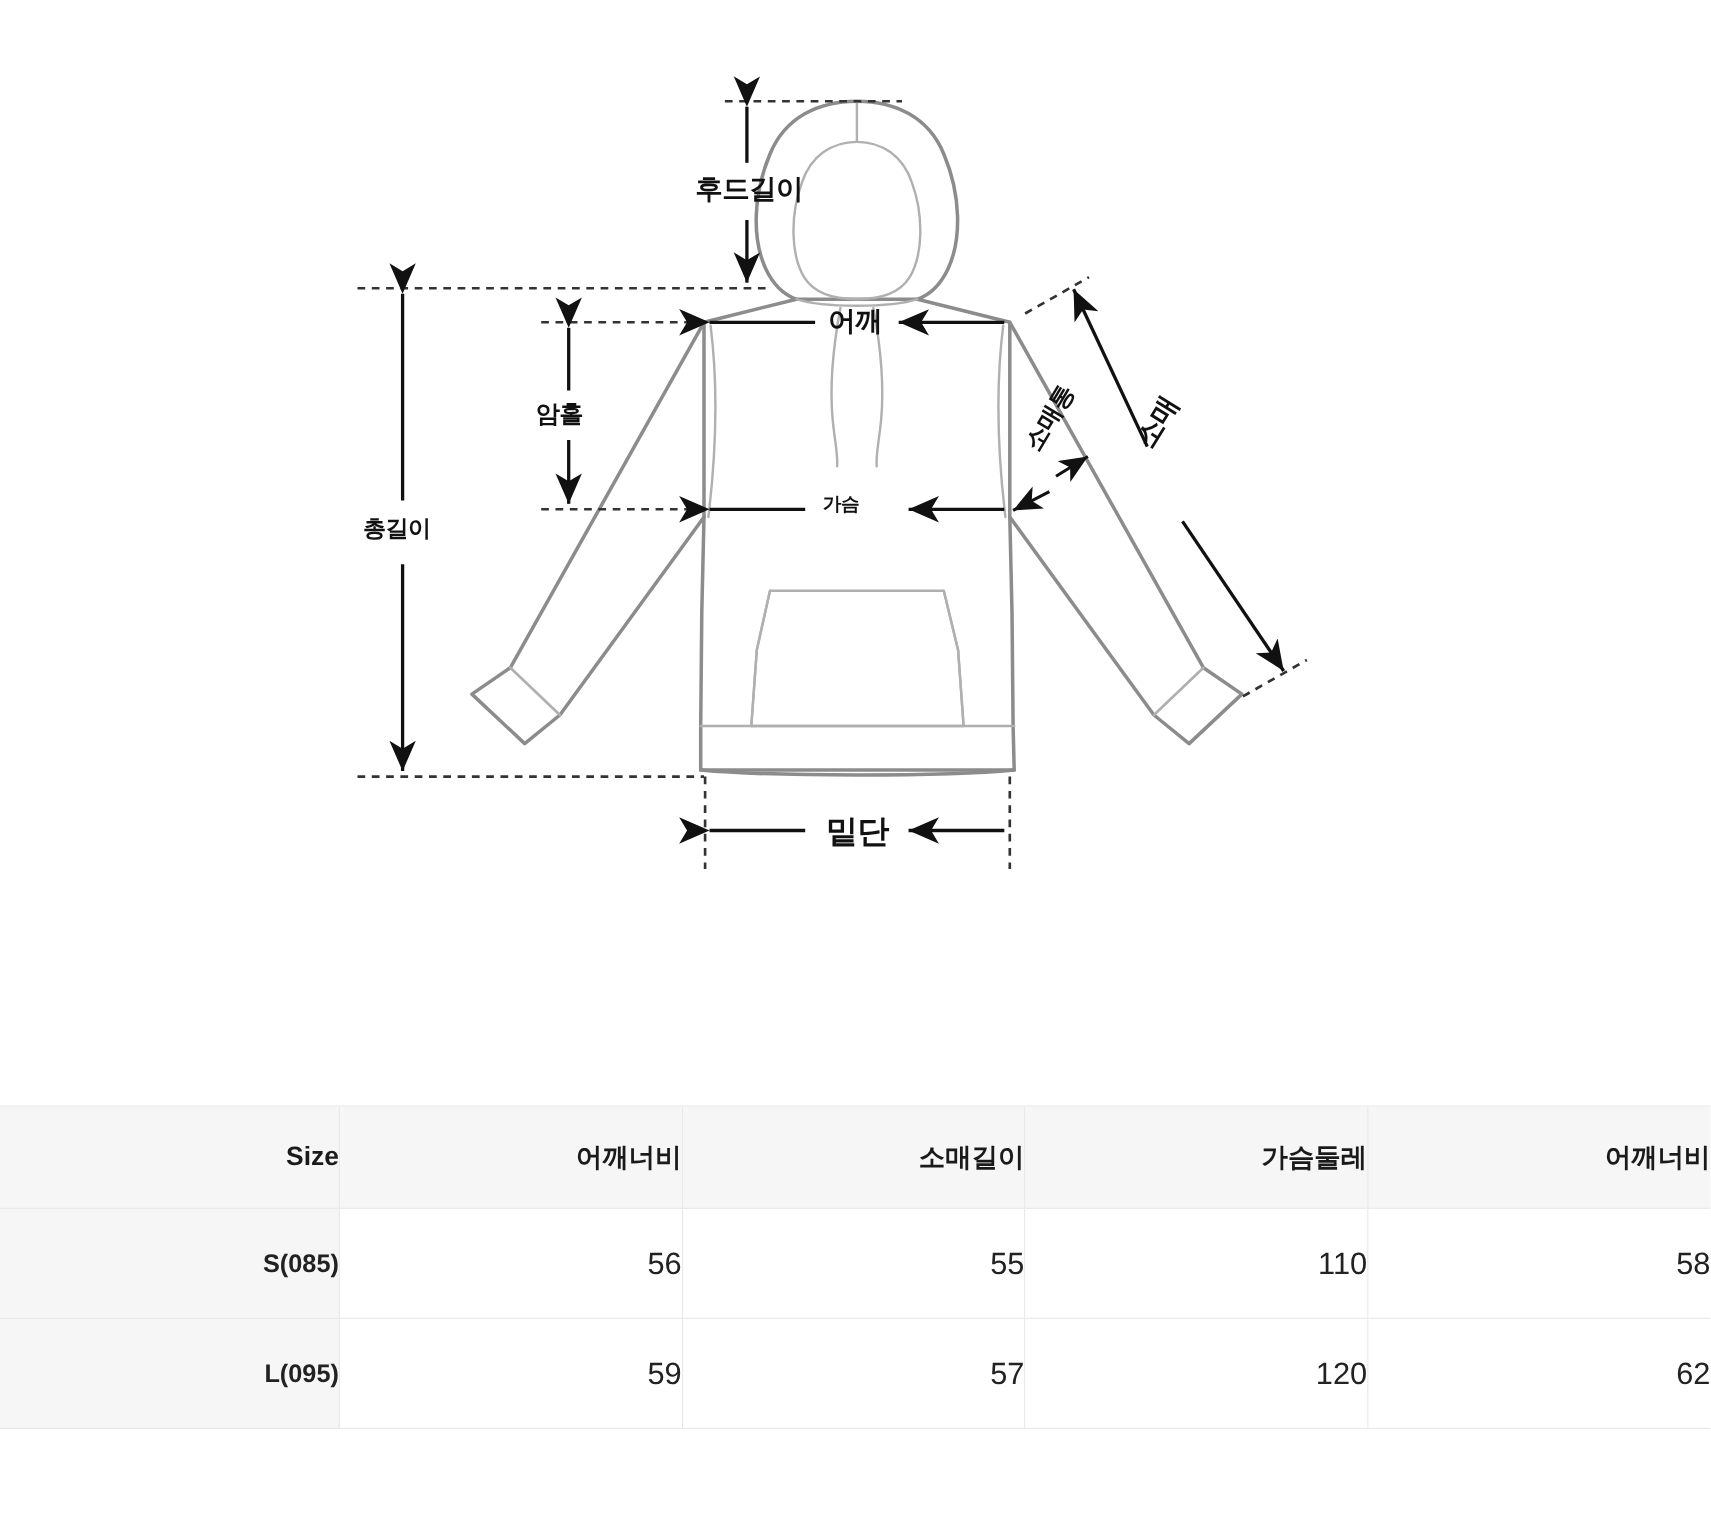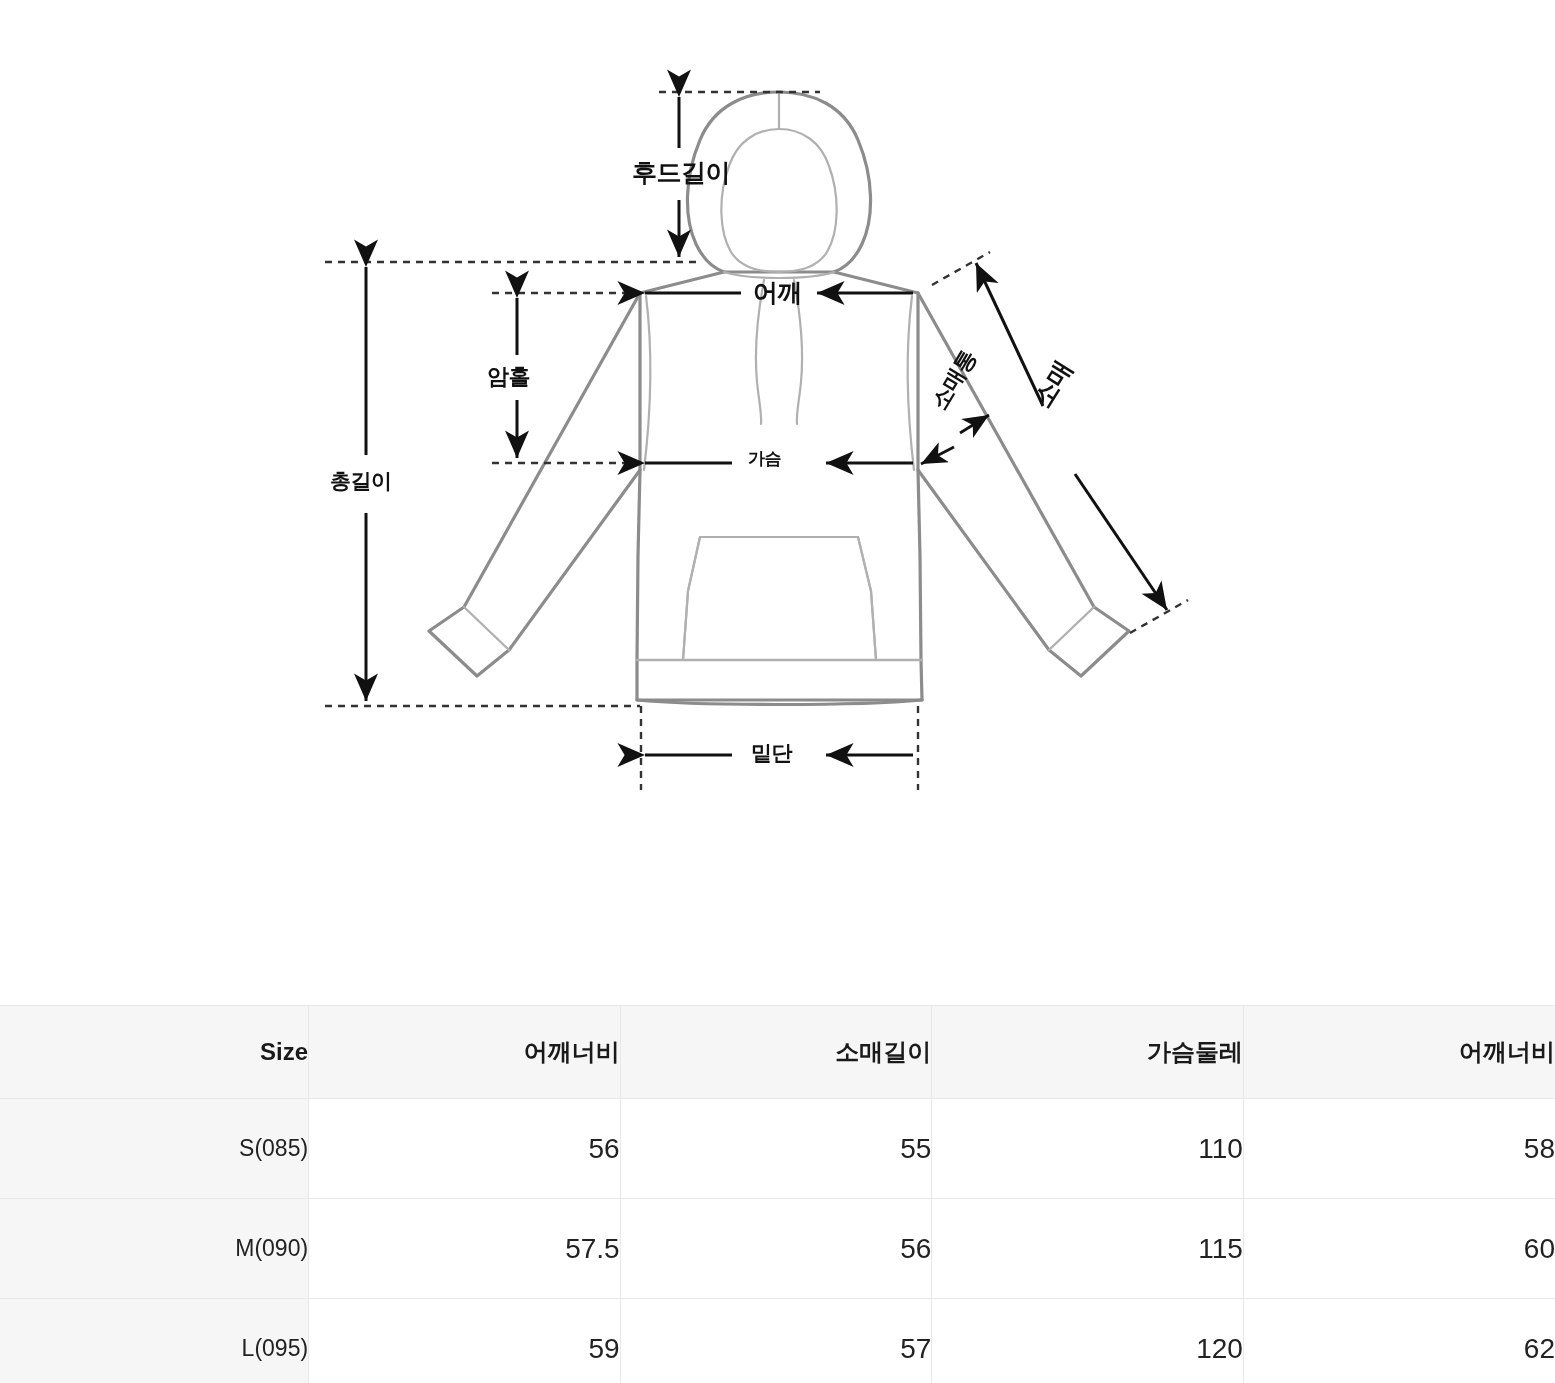--- a/index.html
+++ b/index.html
@@ -82,21 +82,21 @@
   }
   table#size-table tbody td {
     background: #ffffff;
     font-weight: normal;
     color: #222222;
     font-size: 28px;
     height: 99px;
   }
   table#size-table tbody td.size-cell {
     background: #f6f6f6;
-    font-weight: normal;
+    font-weight: bold;
     font-size: 23px;
   }
 </style>
 </head>
 <body>
 
 <div id="diagram-section">
 
   <svg id="garment-svg" viewBox="0 0 1555 1005">
     <g fill="none" stroke="#8c8c8c" stroke-width="3.2" stroke-linejoin="round" stroke-linecap="round">
@@ -195,21 +195,21 @@
   <div class="dim-label" style="left:487px; top:366px; font-size:22px;">암홀</div>
 
   <div class="dim-label" style="left:330px; top:470px; font-size:21px;">총길이</div>
 
   <div class="dim-label" style="left:748px; top:450px; font-size:17px;">가슴</div>
 
   <div class="dim-label" style="left:928px; top:402px; font-size:22px; transform:rotate(-59deg); transform-origin:0 0;">소매통</div>
 
   <div class="dim-label" style="left:1029px; top:398px; font-size:25px; transform:rotate(-58deg); transform-origin:0 0;">소매</div>
 
-  <div class="dim-label" style="left:751px; top:742px; font-size:21px;">밑단</div>
+  <div class="dim-label" style="left:751px; top:742px; font-size:29px;">밑단</div>
 </div>
 
 <div id="size-table-wrap">
   <table id="size-table">
     <colgroup>
       <col class="c-size">
         <col class="c-rest">
         <col class="c-rest">
         <col class="c-rest">
         <col class="c-rest">
@@ -225,27 +225,20 @@
     </thead>
     <tbody>
       <tr>
         <td class="size-cell">S(085)</td>
         <td>56</td>
         <td>55</td>
         <td>110</td>
         <td>58</td>
       </tr>
       <tr>
-        <td class="size-cell">M(090)</td>
-        <td>57.5</td>
-        <td>56</td>
-        <td>115</td>
-        <td>60</td>
-      </tr>
-      <tr>
         <td class="size-cell">L(095)</td>
         <td>59</td>
         <td>57</td>
         <td>120</td>
         <td>62</td>
       </tr>
     </tbody>
   </table>
 </div>
 

